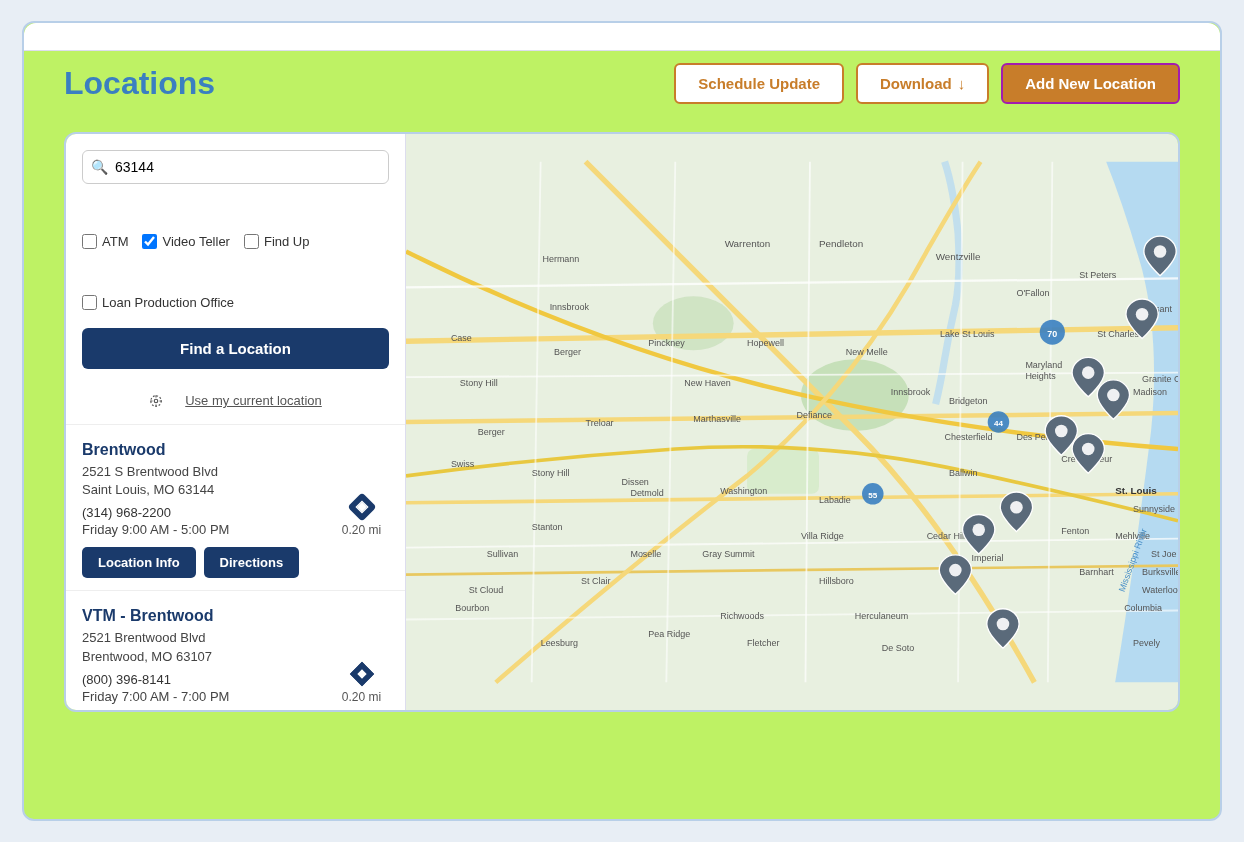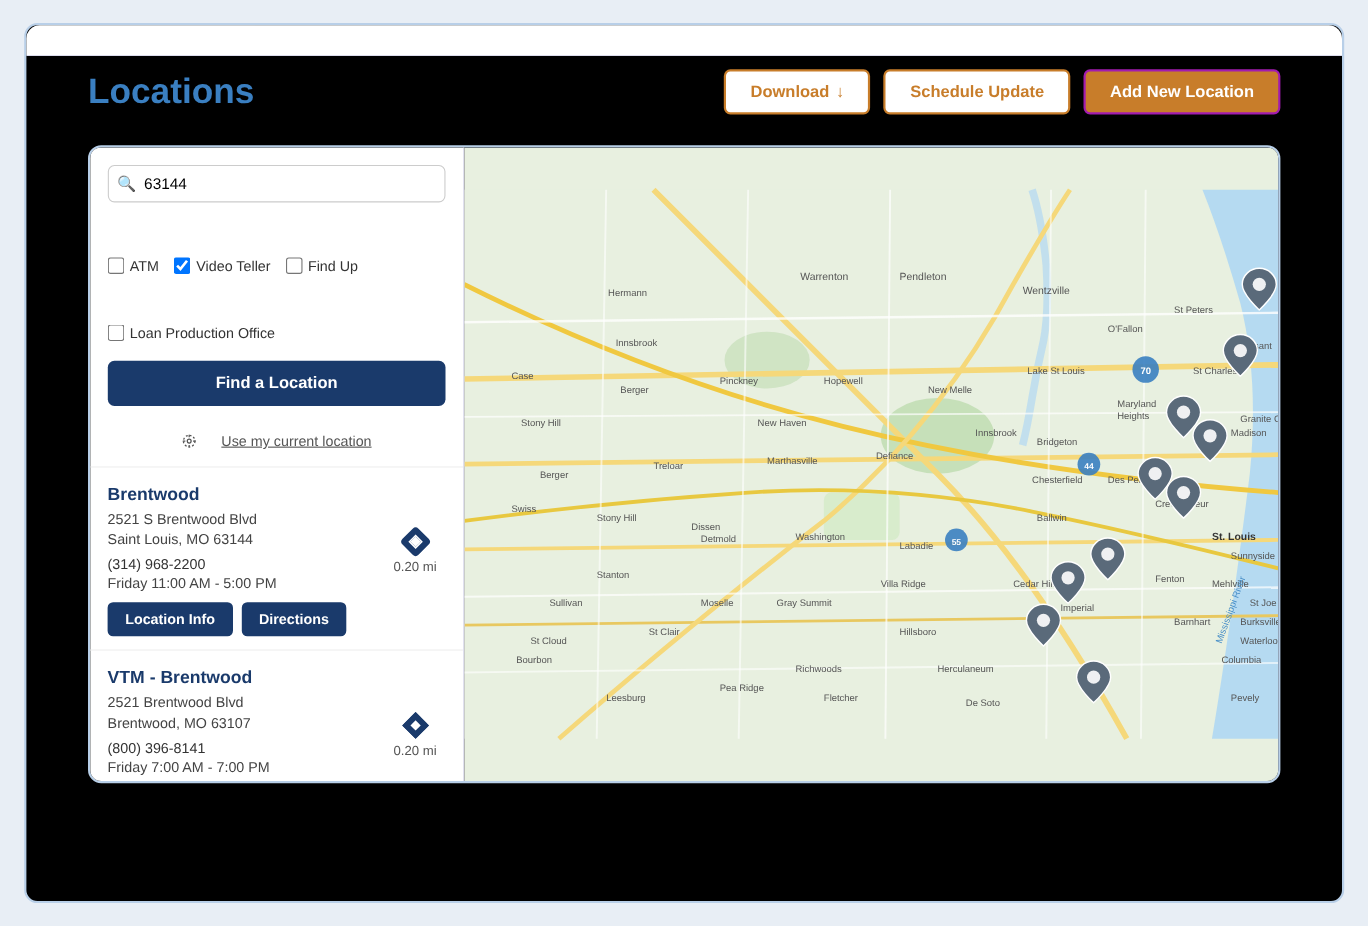--- a/index.html
+++ b/index.html
@@ -6,26 +6,26 @@
     body {
       font-family: -apple-system, BlinkMacSystemFont, 'Segoe UI', Arial, sans-serif;
       background: #e8eef5;
       display: flex;
       align-items: center;
       justify-content: center;
       min-height: 100vh;
       padding: 20px;
     }
     .browser-frame {
-      background: #000000;
+      background: #bef264;
       border: 2px solid #b8cfe8;
       border-radius: 12px;
       width: 1200px;
       min-height: 800px;
-      padding: 30px 56px;
+      padding: 30px 40px;
       position: relative;
     }
     .browser-chrome {
       position: absolute;
       top: 0; left: 0; right: 0;
       height: 28px;
       background: white;
       border-bottom: 1px solid #dde;
       border-radius: 12px 12px 0 0;
     }
@@ -169,21 +169,21 @@
       color: #1a3a6b;
       margin-bottom: 4px;
     }
     .location-address {
       font-size: 13px;
       color: #444;
       line-height: 1.4;
     }
     .location-distance-row {
       display: flex;
-      align-items: center;
+      align-items: flex-end;
       justify-content: space-between;
       margin-top: 2px;
     }
     .location-details {
       flex: 1;
     }
     .location-phone {
       font-size: 13px;
       color: #333;
       margin-top: 6px;
@@ -250,25 +250,25 @@
 
 <div class="browser-frame">
   <div class="browser-chrome"></div>
 
   <div class="page-content">
 
     <div class="page-header">
       <h1 class="page-title">Locations</h1>
       <div class="header-actions">
         <button class="btn-outline">
+          <span>Schedule Update</span>
+        </button>
+        <button class="btn-outline">
           <span>Download</span>
           <span>↓</span>
-        </button>
-        <button class="btn-outline">
-          <span>Schedule Update</span>
         </button>
         <button class="btn-solid">
           <span>Add New Location</span>
         </button>
       </div>
     </div>
 
     <div class="map-container">
 
       <div class="sidebar">
@@ -316,21 +316,21 @@
 
         <div class="location-list">
 
           <div class="location-item">
             <div class="location-name">Brentwood</div>
             <div class="location-distance-row">
               <div class="location-details">
                 <div class="location-address">2521 S Brentwood Blvd</div>
                 <div class="location-address">Saint Louis, MO 63144</div>
                 <div class="location-phone">(314) 968-2200</div>
-                <div class="location-hours">Friday 11:00 AM - 5:00 PM</div>
+                <div class="location-hours">Friday 9:00 AM - 5:00 PM</div>
               </div>
               <div class="distance-badge">
                 <svg class="distance-icon" viewBox="0 0 30 30">
                   <rect x="4" y="4" width="22" height="22" rx="4" fill="#1a3a6b" transform="rotate(45 15 15)"></rect>
                   <path d="M10 15 l5-5 5 5-5 5z" fill="white" transform="translate(0 0)"></path>
                   <path d="M12 13 L18 13 L18 17 L12 17 Z" fill="white" opacity="0.5"></path>
                   <path d="M15 9 L21 15 L15 21 L9 15 Z" fill="none" stroke="white" stroke-width="1.5"></path>
                   <path d="M11 15 L15 11 L19 15 L15 19 Z" fill="white"></path>
                 </svg>
                 <span class="distance-text">0.20 mi</span>

